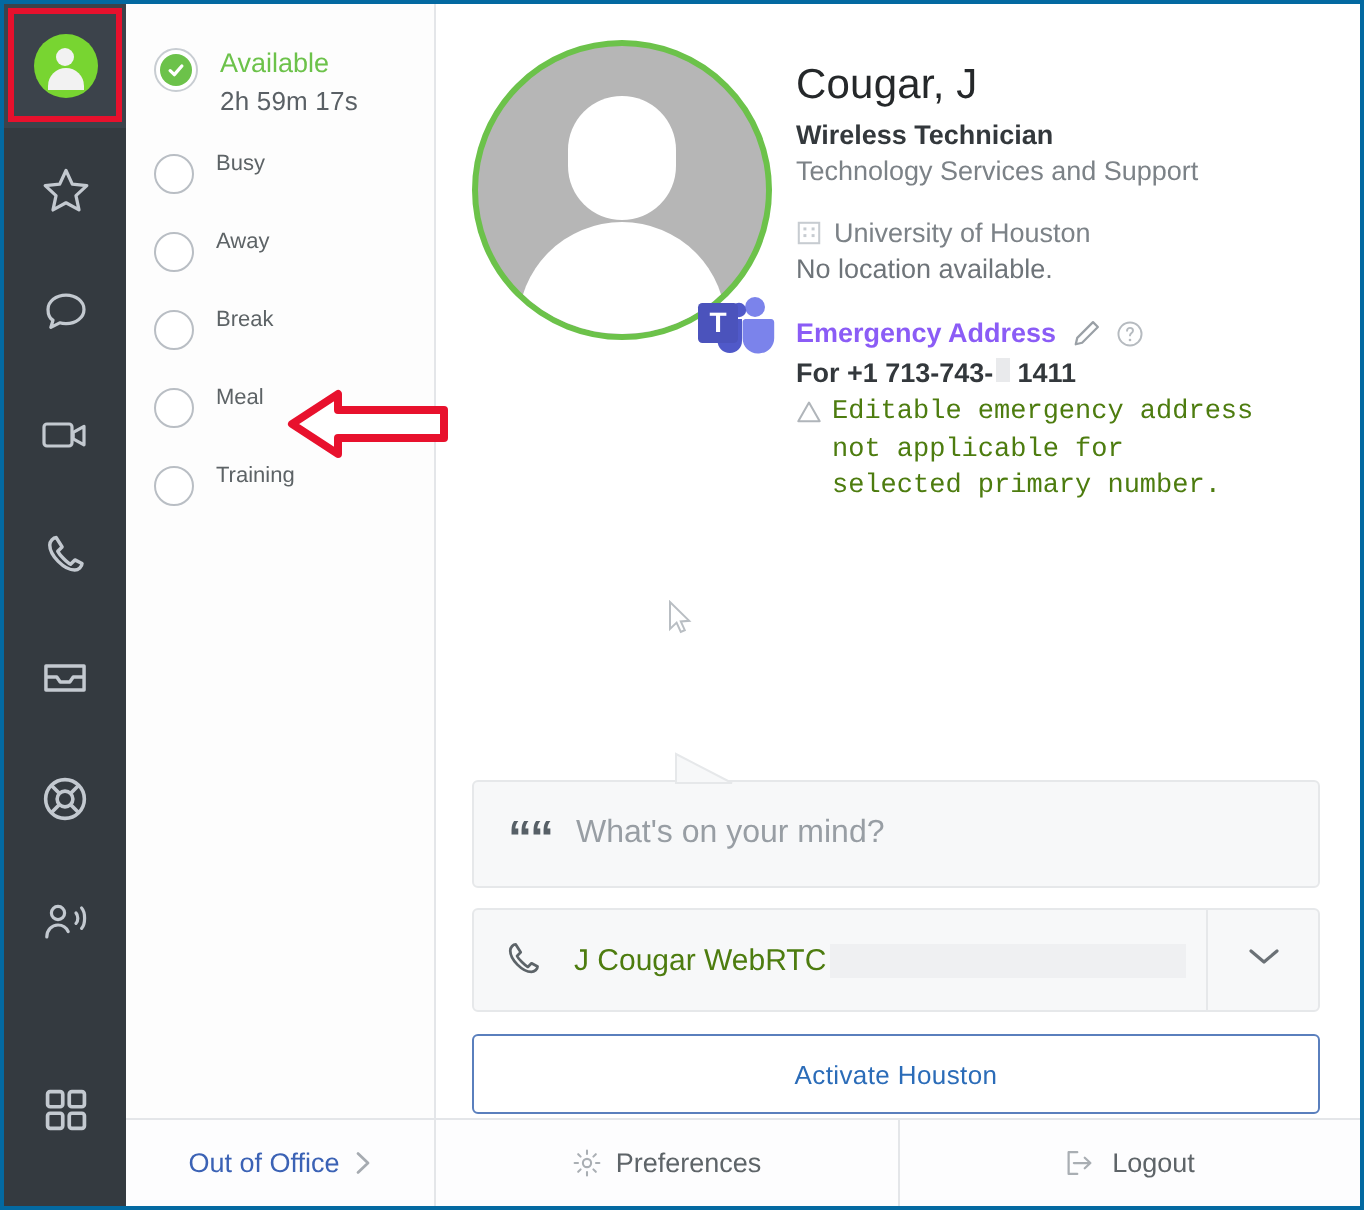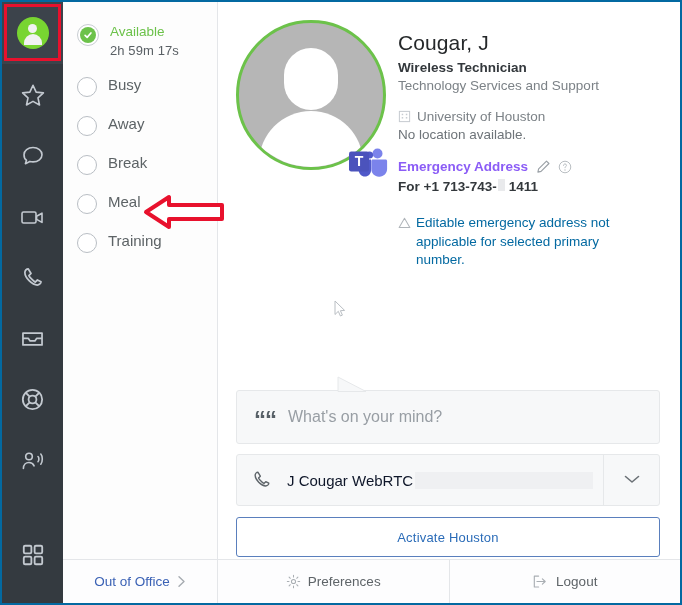--- a/index.html
+++ b/index.html
@@ -113,21 +113,21 @@
     margin-top: 0px;
   }
   .radio-check .dot {
     width: 16px; height: 16px;
     border-radius: 50%;
     background: #6cc24a;
     display: flex; align-items: center; justify-content: center;
   }
   .status-text { margin-left: 11px; line-height: 1.25; }
   .status-label {
-    font-size: 15px;
+    font-size: 11px;
     color: #5d6366;
   }
   .status-label.avail { color: #6cc24a; font-size: 13.5px; }
   .status-timer {
     font-size: 13px;
     color: #5a6065;
     margin-top: 2px;
     letter-spacing: .1px;
   }
 
@@ -238,26 +238,27 @@
     align-items: baseline;
   }
   .ea-redact {
     display: inline-block;
     width: 7px; height: 12px;
     background: #e9eaec;
     margin: 0 4px 0 1px;
     vertical-align: -1px;
   }
   .ea-warn {
-    margin-top: 20px;
+    margin-top: 4px;
     font-size: 13.5px;
-    color: #0369a1;
+    color: #4d7c0f;
     line-height: 1.38;
     max-width: 232px;
     display: flex;
+    font-family: Liberation Mono, monospace;
   }
   .ea-warn .wicon { margin-right: 5px; flex: 0 0 auto; padding-top: 2px; }
 
   
   .cursor-art {
     position: absolute;
     left: 116px; top: 298px;
     width: 12px; height: 18px;
     z-index: 12;
     pointer-events: none;
@@ -309,21 +310,21 @@
   }
   .ls-left {
     flex: 1 1 auto;
     display: flex; align-items: center;
     padding-left: 14px;
     min-width: 0;
   }
   .ls-phone { margin-right: 14px; display: flex; }
   .ls-label {
     font-size: 15px;
-    color: #0f172a;
+    color: #4d7c0f;
     white-space: nowrap;
     overflow: hidden;
     text-align: right;
   }
   .ls-redact {
     flex: 1 1 auto;
     height: 17px;
     background: #eff0f2;
     margin-left: 2px;
     margin-right: 10px;

